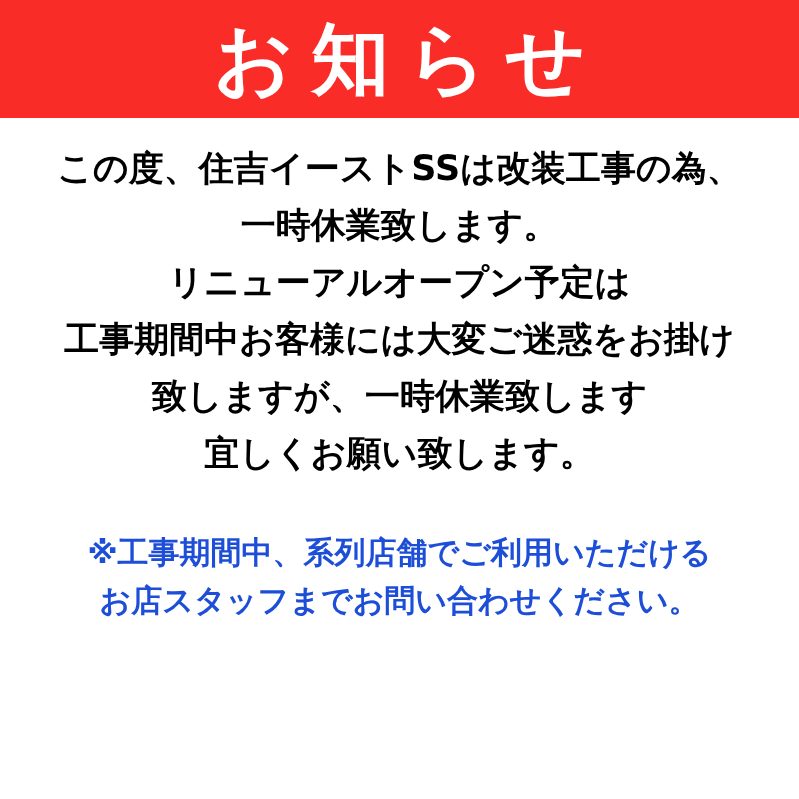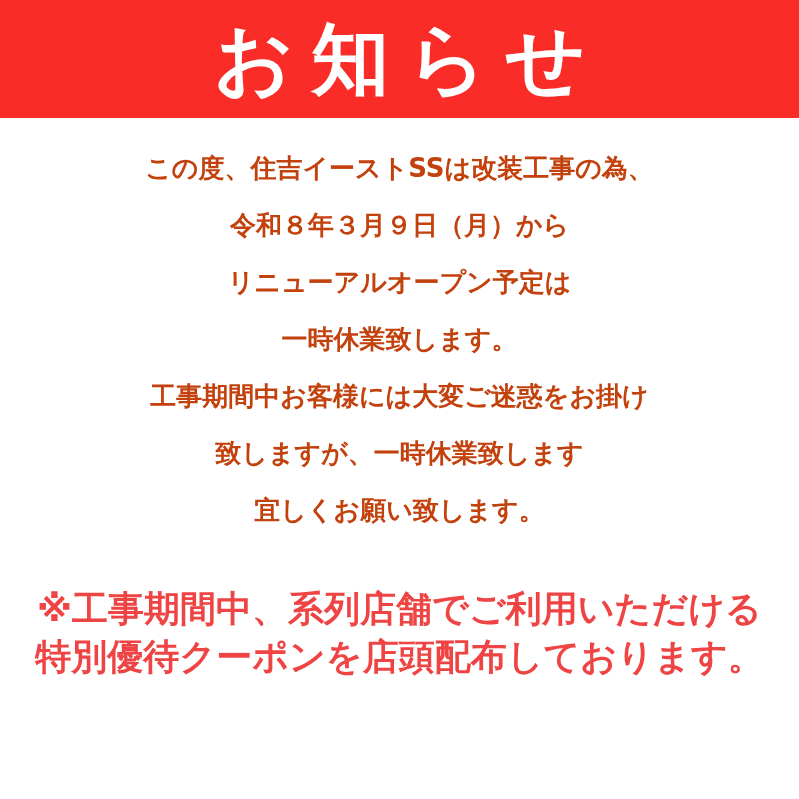--- a/index.html
+++ b/index.html
@@ -40,62 +40,61 @@
     font-family: "DejaVu Sans", sans-serif;
   }
   .body-area {
     padding: 22px 14px 0 14px;
     box-sizing: border-box;
   }
   .main-block {
     text-align: center;
   }
   .main-line {
-    color: #c2410c;
+    color: #000000;
     font-weight: bold;
-    font-size: 26px;
+    font-size: 35px;
     line-height: 57px;
     white-space: nowrap;
     letter-spacing: 0px;
     font-family: "DejaVu Sans", sans-serif;
   }
   .note-block {
     text-align: center;
     margin-top: 46px;
   }
   .note-line {
-    color: #ef4444;
+    color: #1d4ed8;
     font-weight: bold;
-    font-size: 36px;
+    font-size: 31px;
     line-height: 48px;
     white-space: nowrap;
     letter-spacing: 0px;
     font-family: "DejaVu Sans", sans-serif;
   }
 </style>
 </head>
 <body>
 
 <div class="notice">
 
   <div class="header-band">
     <div class="header-title">お知らせ</div>
   </div>
 
   <div class="body-area">
 
     <div class="main-block">
       <div class="main-line">この度、住吉イーストSSは改装工事の為、</div>
-      <div class="main-line">令和８年３月９日（月）から</div>
+      <div class="main-line">一時休業致します。</div>
       <div class="main-line">リニューアルオープン予定は</div>
-      <div class="main-line">一時休業致します。</div>
       <div class="main-line">工事期間中お客様には大変ご迷惑をお掛け</div>
       <div class="main-line">致しますが、一時休業致します</div>
       <div class="main-line">宜しくお願い致します。</div>
     </div>
 
     <div class="note-block">
       <div class="note-line">※工事期間中、系列店舗でご利用いただける</div>
-      <div class="note-line">特別優待クーポンを店頭配布しております。</div>
+      <div class="note-line">お店スタッフまでお問い合わせください。</div>
     </div>
 
   </div>
 </div>
 
 </body></html>

